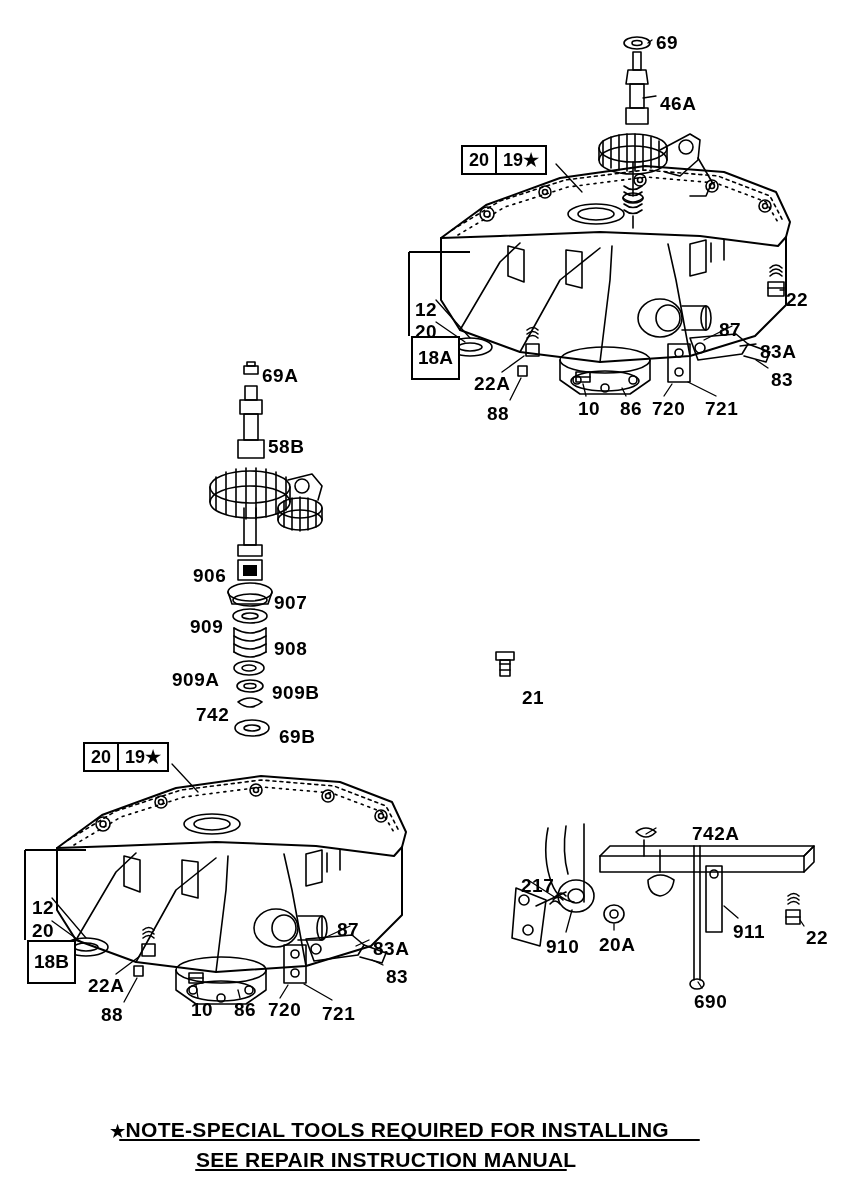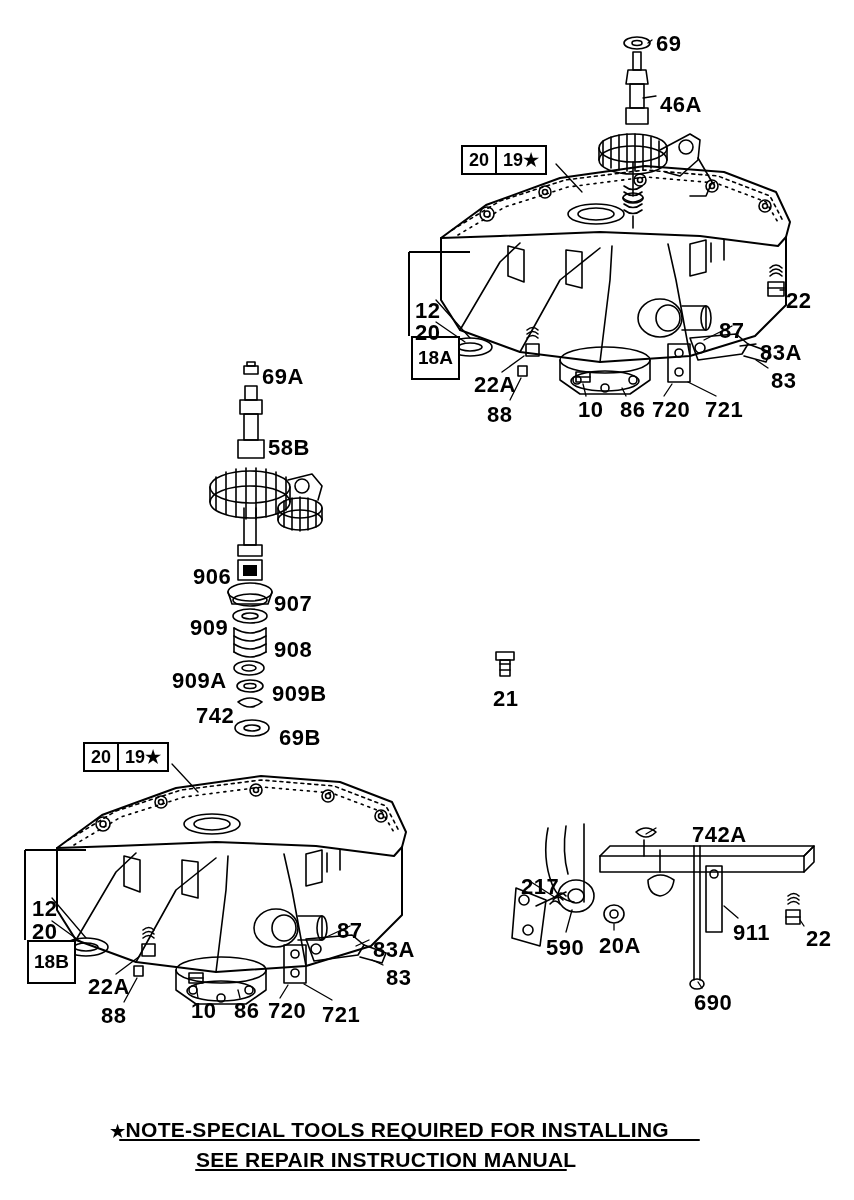--- a/index.html
+++ b/index.html
@@ -24,21 +24,21 @@
   svg.art {
     position: absolute;
     left: 0; top: 0;
     width: 854px;
     height: 1200px;
   }
   .callout {
     position: absolute;
     font-family: "Liberation Sans", sans-serif;
     font-weight: bold;
-    font-size: 22px;
+    font-size: 19px;
     letter-spacing: 0.5px;
     white-space: nowrap;
     line-height: 1;
     color: #000;
   }
   .boxgroup {
     position: absolute;
     border: 2px solid #000;
     display: flex;
     align-items: stretch;
@@ -438,37 +438,37 @@
   <div class="callout" style="left:262px; top:366px;">69A</div>
   <div class="callout" style="left:268px; top:437px;">58B</div>
   <div class="callout" style="left:193px; top:566px;">906</div>
   <div class="callout" style="left:274px; top:593px;">907</div>
   <div class="callout" style="left:190px; top:617px;">909</div>
   <div class="callout" style="left:274px; top:639px;text-align:center;">908</div>
   <div class="callout" style="left:172px; top:670px;">909A</div>
   <div class="callout" style="left:272px; top:683px;">909B</div>
   <div class="callout" style="left:196px; top:705px;">742</div>
   <div class="callout" style="left:279px; top:727px;">69B</div>
-  <div class="callout" style="left:493px; top:688px;">21</div>
+  <div class="callout" style="left:522px; top:688px;">21</div>
 
   <div class="callout" style="left:32px; top:898px;">12</div>
   <div class="callout" style="left:32px; top:921px;">20</div>
   <div class="callout" style="left:88px; top:976px;">22A</div>
   <div class="callout" style="left:101px; top:1005px;">88</div>
   <div class="callout" style="left:191px; top:1000px;">10</div>
   <div class="callout" style="left:234px; top:1000px;">86</div>
   <div class="callout" style="left:268px; top:1000px;">720</div>
   <div class="callout" style="left:322px; top:1004px;">721</div>
   <div class="callout" style="left:337px; top:920px;">87</div>
   <div class="callout" style="left:373px; top:939px;">83A</div>
   <div class="callout" style="left:386px; top:967px;">83</div>
 
   <div class="callout" style="left:660px; top:824px;margin-left:32px;">742A</div>
   <div class="callout" style="left:521px; top:876px;">217</div>
-  <div class="callout" style="left:546px; top:937px;">590</div>
+  <div class="callout" style="left:546px; top:937px;">910</div>
   <div class="callout" style="left:599px; top:935px;">20A</div>
   <div class="callout" style="left:733px; top:922px;">911</div>
   <div class="callout" style="left:806px; top:928px;">22</div>
   <div class="callout" style="left:694px; top:992px;">690</div>
 
   <div class="footnote" style="left:110px; top:1118px;">
     <span class="star">★</span><span>NOTE-SPECIAL TOOLS REQUIRED  FOR INSTALLING</span>
   </div>
   <div class="footnote" style="left:196px; top:1148px;">
     <span>SEE REPAIR INSTRUCTION MANUAL</span>

